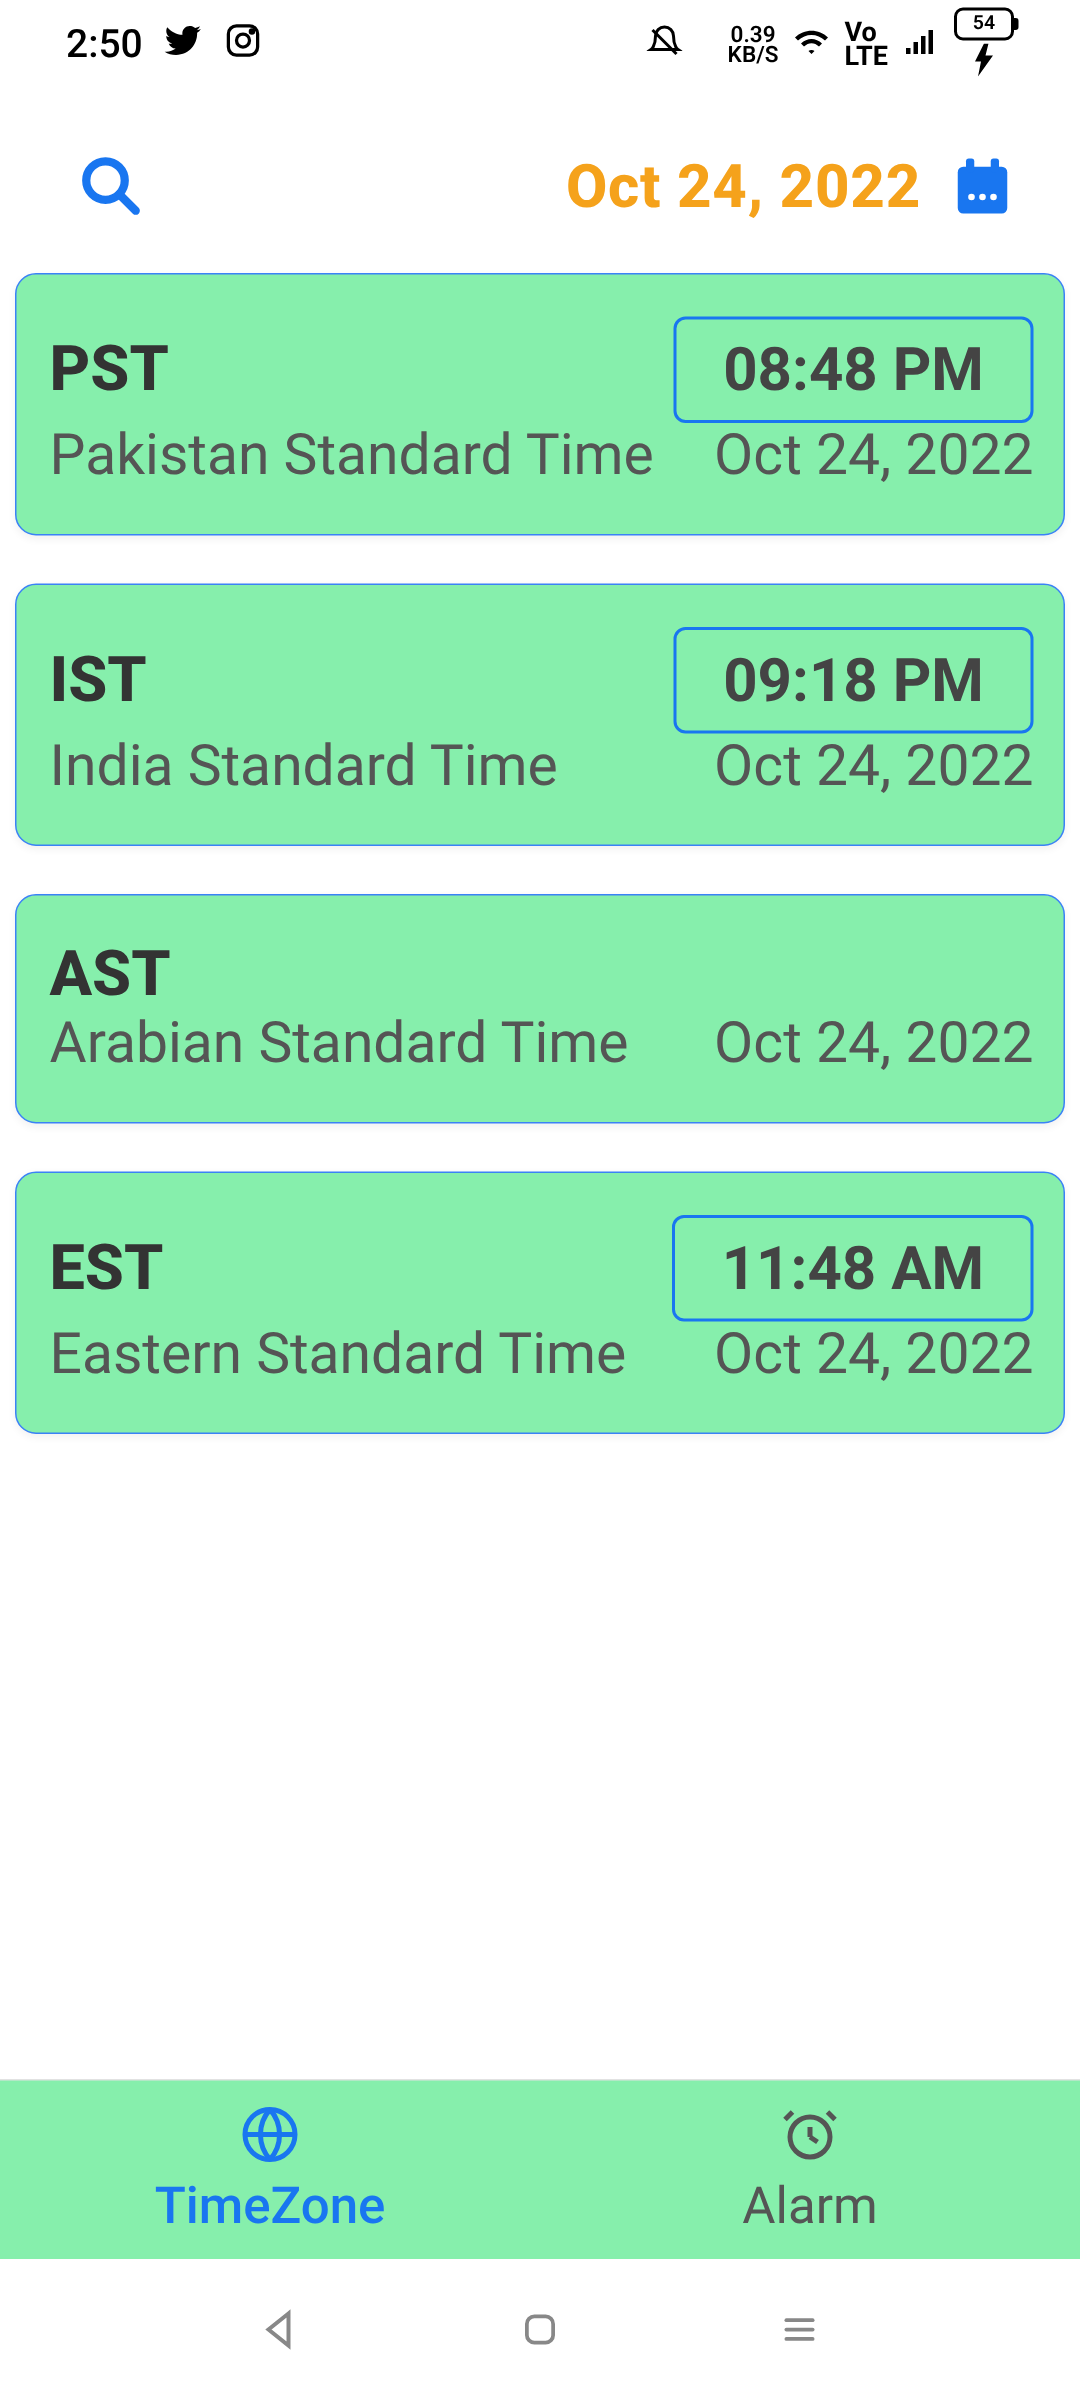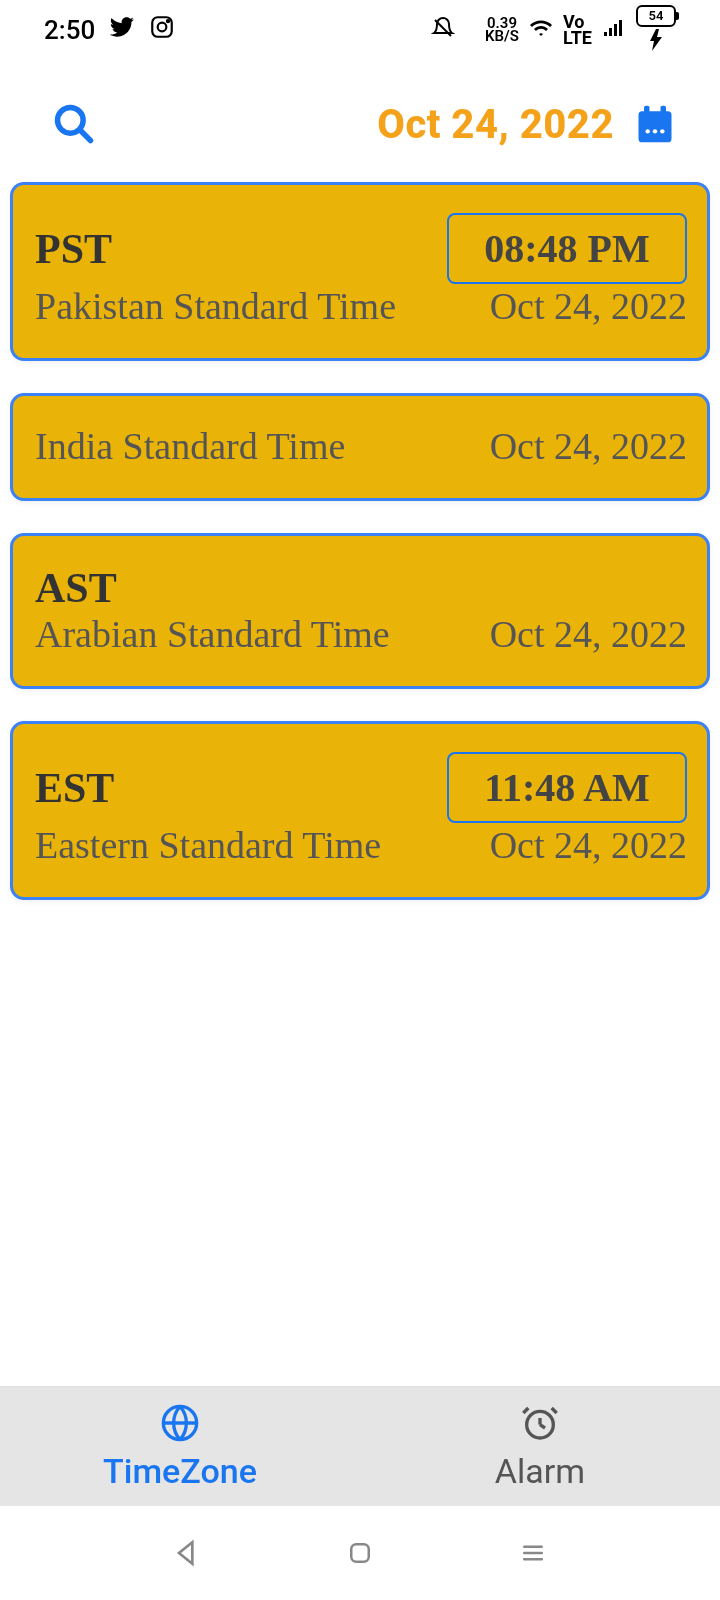--- a/index.html
+++ b/index.html
@@ -44,27 +44,26 @@
     padding: 40px 42px 34px 50px;
   }
   .search-btn { width: 48px; height:48px; display:flex;align-items:center;justify-content:center; color:#1976f0; }
   .date-cal { display:flex; align-items:center; gap:18px; }
   .header-date { font-size: 40px; font-weight: 800; color:#f5a21b; letter-spacing:0.5px;}
   .calendar-btn { width:46px;height:46px; display:flex;align-items:center;justify-content:center; color:#1976f0;}
 
   
   .cards { padding: 0 10px; }
   .card {
-    background:#eab308;
-    border:3px solid #3b82f6;
+    background:#86efac;
+    border:1px solid #3b82f6;
     border-radius:14px;
     margin: 0 0 32px 0;
     padding: 28px 20px 30px 22px;
     box-shadow: 0 2px 6px rgba(0,0,0,0.06);
-    font-family: Liberation Serif, serif;
   }
   .card-top, .card-bottom {
     display:flex; align-items:center; justify-content:space-between;
   }
   .tz-abbr { font-size:42px; font-weight:800; color:#333; }
   .time-pill {
     border:2px solid #1976f0;
     border-radius:8px;
     padding: 10px 31px;
     font-size:40px;
@@ -78,21 +77,21 @@
   .tz-date { font-size:38px; color:#555; font-weight:400;}
 
   
   .tab-bar {
     position:absolute;
     left:0; right:0;
     bottom: 94px;
     height: 120px;
     border-top:1px solid #e2e2e2;
     display:flex;
-    background:#e5e5e5;
+    background:#86efac;
   }
   .tab {
     flex:1;
     display:flex;
     flex-direction:column;
     align-items:center;
     justify-content:center;
     gap:8px;
     font-size:34px;
     color:#555;
@@ -199,20 +198,24 @@
       <span class="tz-abbr">PST</span>
       <span class="time-pill">08:48 PM</span>
     </div>
     <div class="card-bottom">
       <span class="tz-full">Pakistan Standard Time</span>
       <span class="tz-date">Oct 24, 2022</span>
     </div>
   </div>
 
   <div class="card">
+    <div class="card-top">
+      <span class="tz-abbr">IST</span>
+      <span class="time-pill">09:18 PM</span>
+    </div>
     <div class="card-bottom">
       <span class="tz-full">India Standard Time</span>
       <span class="tz-date">Oct 24, 2022</span>
     </div>
   </div>
 
   <div class="card">
     <div class="card-top">
       <span class="tz-abbr">AST</span>
     </div>

